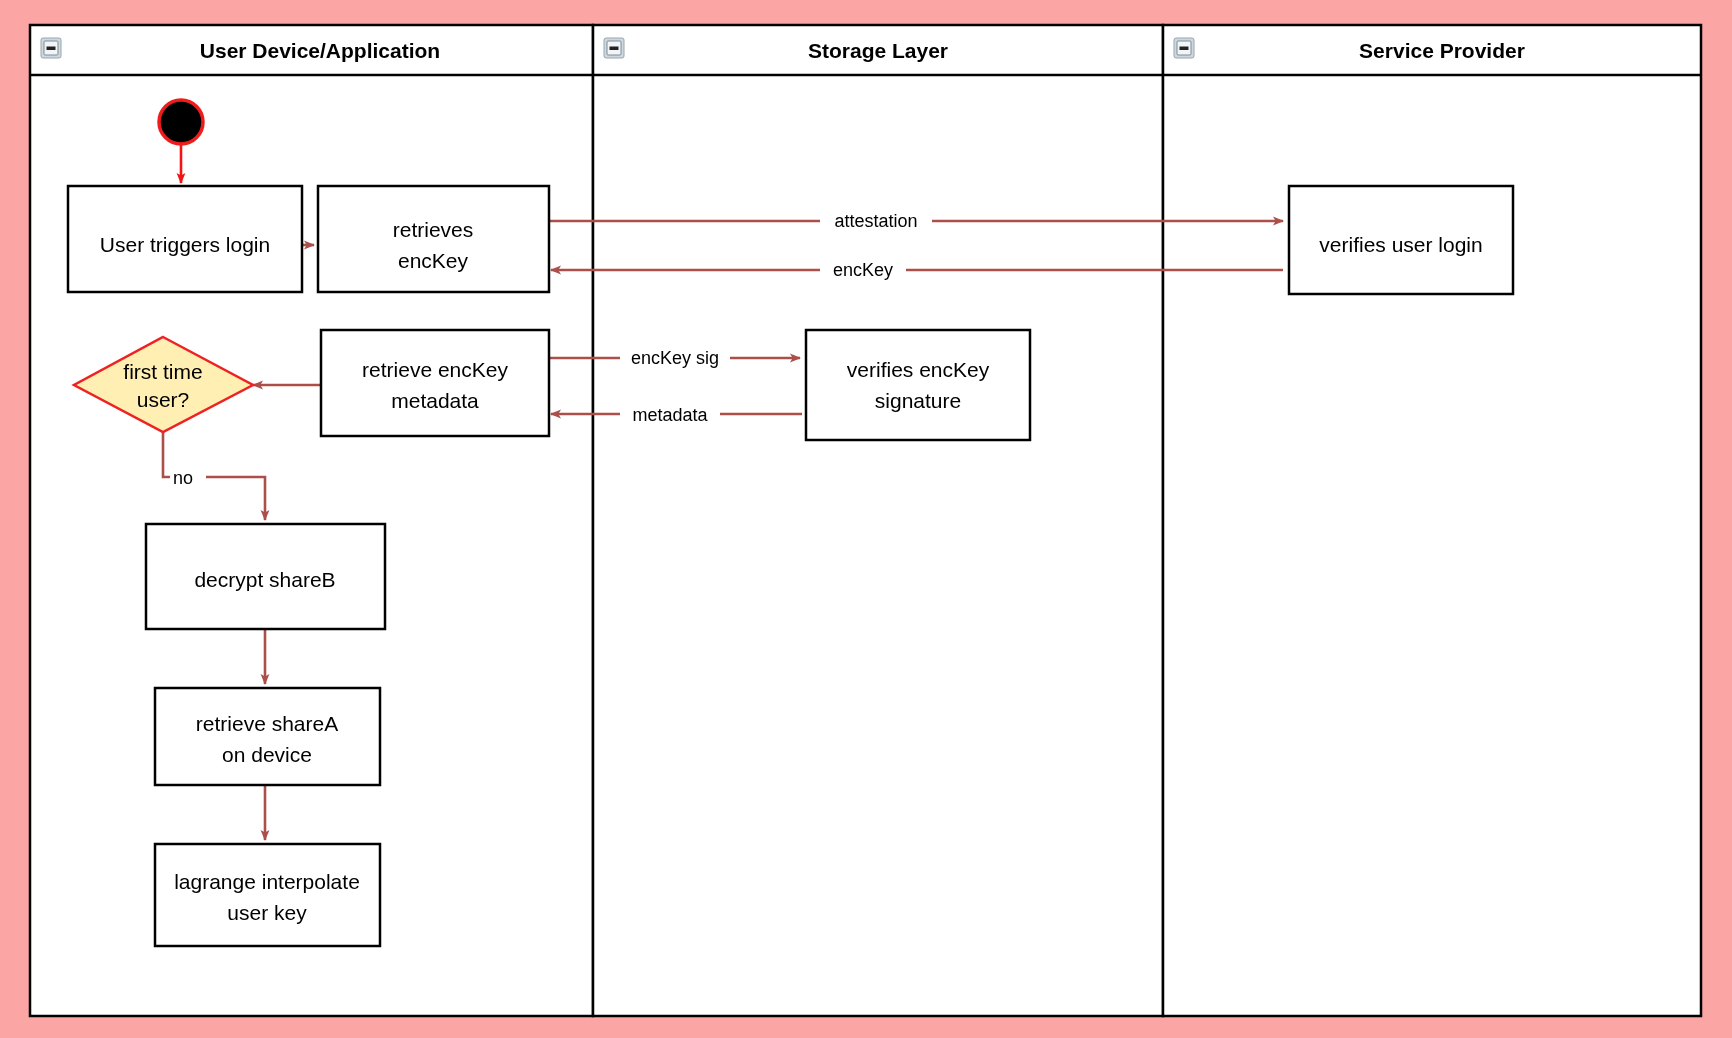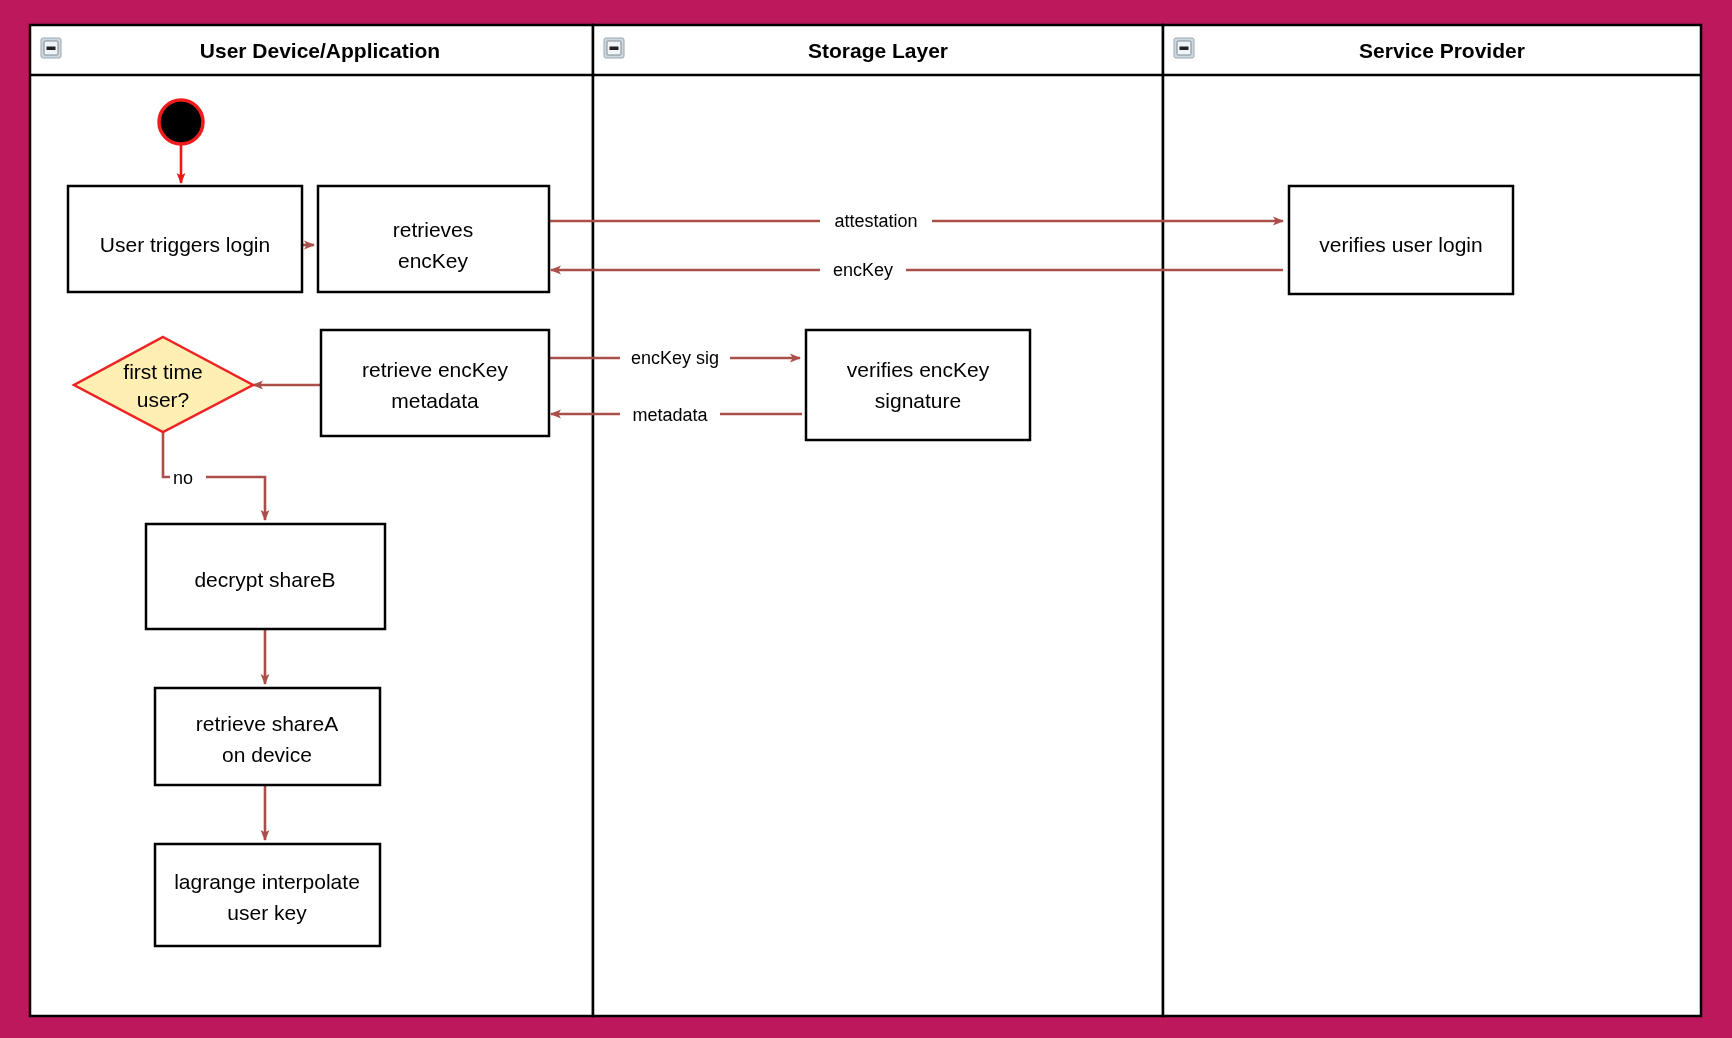--- a/index.html
+++ b/index.html
@@ -5,21 +5,21 @@
   html, body {
     margin: 0;
     padding: 0;
     background: #ffffff;
     font-family: "Liberation Sans", sans-serif;
   }
   #canvas {
     position: relative;
     width: 1732px;
     height: 1038px;
-    background: #be185d;
+    background: #fca5a5;
     overflow: hidden;
   }
   #diagram-svg {
     position: absolute;
     left: 0;
     top: 0;
     width: 1732px;
     height: 1038px;
   }
   .lane-title {

